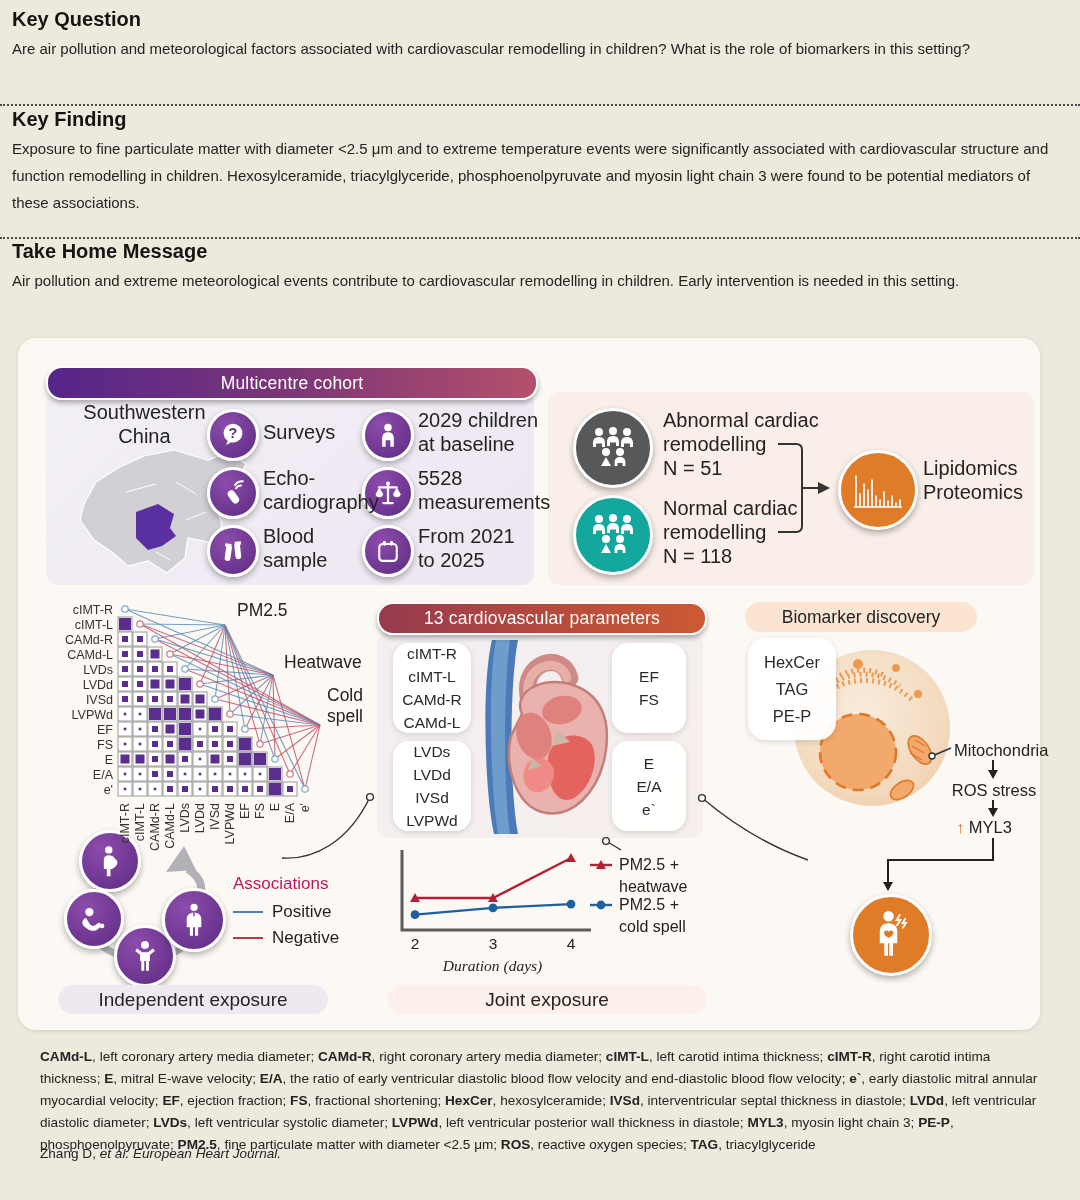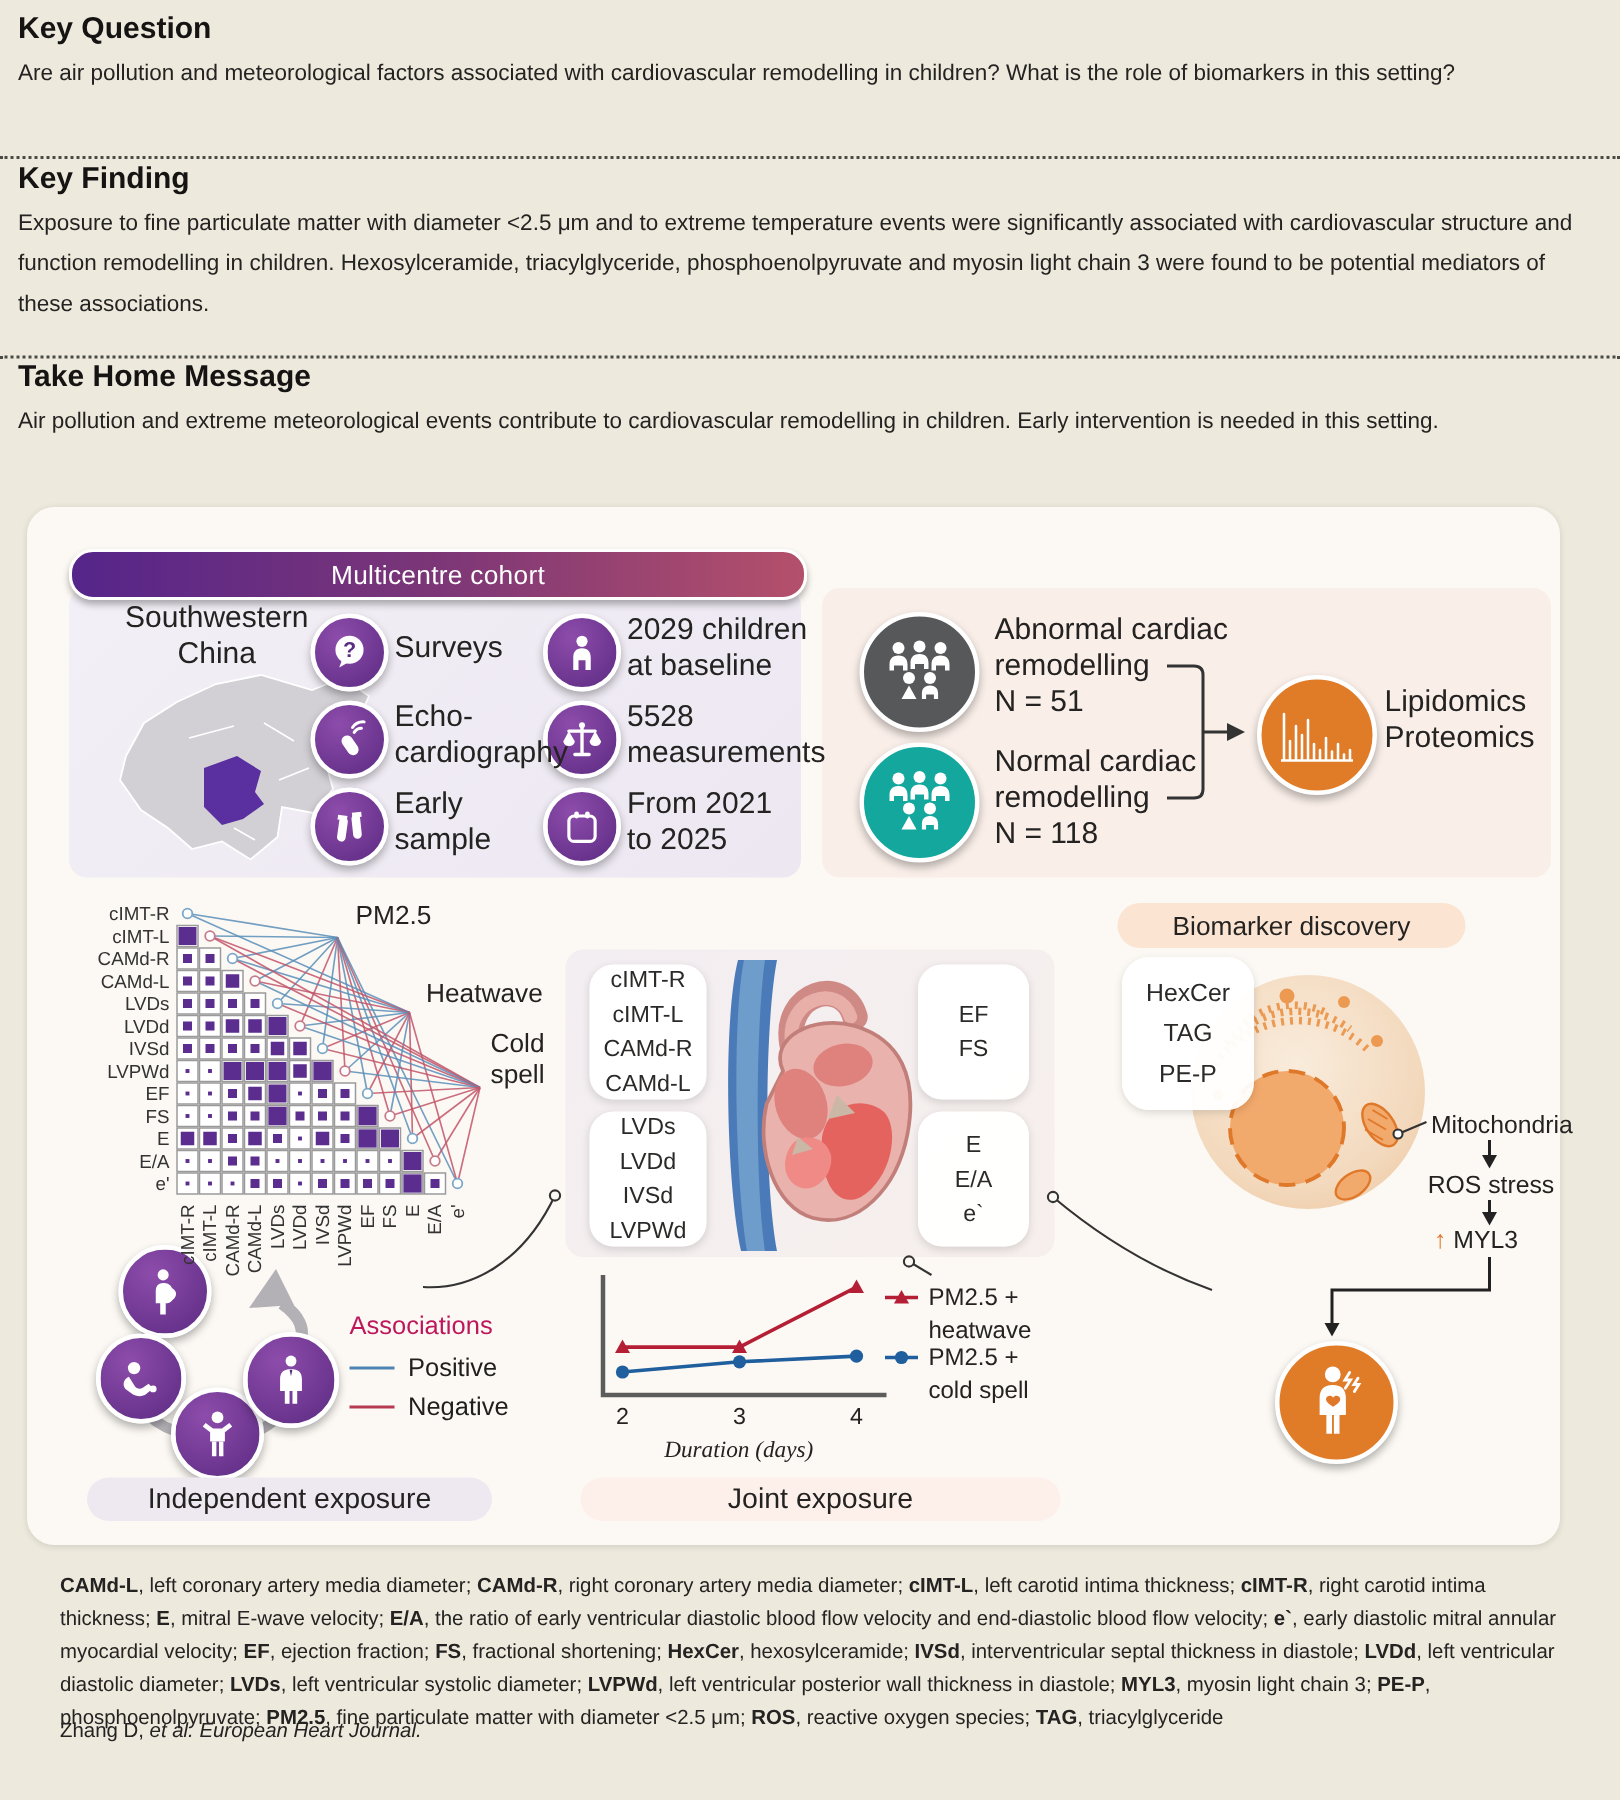--- a/index.html
+++ b/index.html
@@ -110,21 +110,21 @@
   </div>
 
   <div class="lbl abs" style="left:245px;top:82px;">
       <div>Surveys</div>
     </div>
   <div class="lbl abs" style="left:245px;top:128px;">
       <div>Echo-</div>
       <div>cardiography</div>
     </div>
   <div class="lbl abs" style="left:245px;top:186px;">
-      <div>Early</div>
+      <div>Blood</div>
       <div>sample</div>
     </div>
   <div class="lbl abs" style="left:400px;top:70px;">
       <div>2029 children</div>
       <div>at baseline</div>
     </div>
   <div class="lbl abs" style="left:400px;top:128px;">
       <div>5528</div>
       <div>measurements</div>
     </div>
@@ -194,20 +194,23 @@
       </g>
       <line x1="1" y1="37" x2="49" y2="37" stroke="#fff" stroke-width="1.7"></line>
     </svg>
   </div>
   <div class="lbl abs" style="left:905px;top:118px;">
     <div>Lipidomics</div>
       <div>Proteomics</div>
   </div>
 
   <div class="panel cardioPanel abs" style="left:359px;top:295px;width:326px;height:205px;"></div>
+  <div class="pill maroon abs" style="left:359px;top:264px;width:326px;height:29px;">
+    <span>13 cardiovascular parameters</span>
+  </div>
   <div class="whiteBox abs param-box" style="left:375px;top:305px;width:78px;height:90px;">
       <span>cIMT-R</span>
       <span>cIMT-L</span>
       <span>CAMd-R</span>
       <span>CAMd-L</span>
     </div>
   <div class="whiteBox abs param-box" style="left:375px;top:403px;width:78px;height:90px;">
       <span>LVDs</span>
       <span>LVDd</span>
       <span>IVSd</span>

